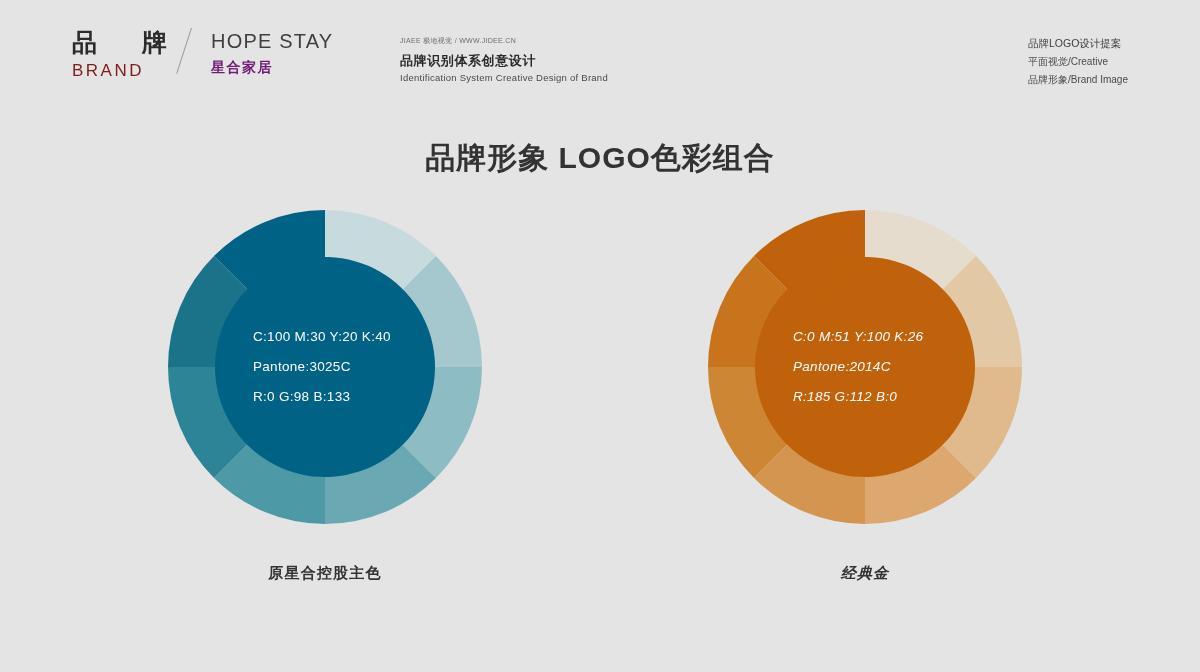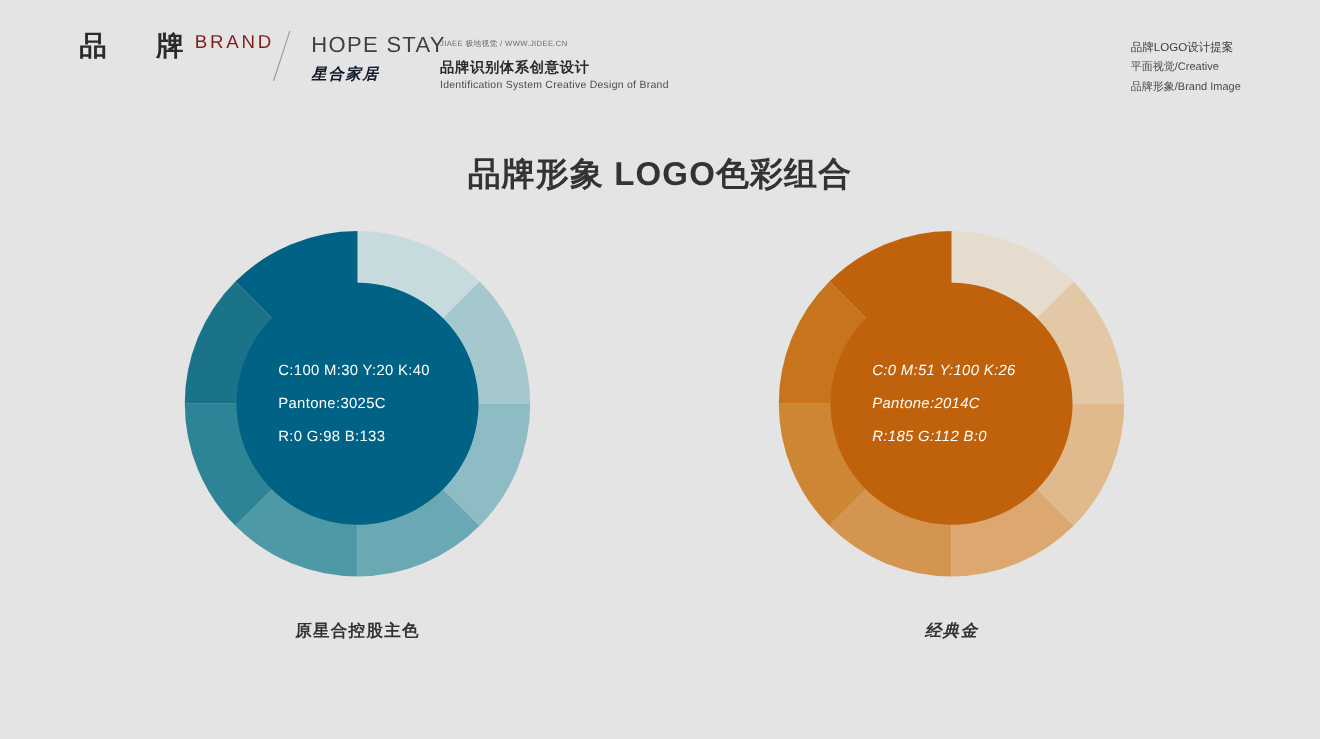--- a/index.html
+++ b/index.html
@@ -25,21 +25,21 @@
 
   .brand-block {
     position: absolute;
     left: 72px;
     top: 30px;
     display: flex;
     align-items: flex-start;
   }
   .brand-cn-en {
     display: flex;
-    flex-direction: row;
+    flex-direction: column;
     line-height: 1;
   }
   .brand-cn {
     font-size: 25px;
     font-weight: bold;
     letter-spacing: 10px;
     color: #2b2b2b;
     margin-bottom: 7px;
   }
   .brand-en {
@@ -72,22 +72,21 @@
   .brand-hope {
     font-size: 20px;
     letter-spacing: 1.2px;
     color: #3f3f3f;
     margin-bottom: 9px;
   }
   .brand-xh {
     font-size: 14px;
     font-weight: bold;
     letter-spacing: 1.5px;
-    color: #0f172a;
-    font-style: italic;
+    color: #701a75;
   }
 
   .center-block {
     position: absolute;
     left: 400px;
     top: 37px;
     line-height: 1;
   }
   .center-tiny {
     font-size: 7px;

